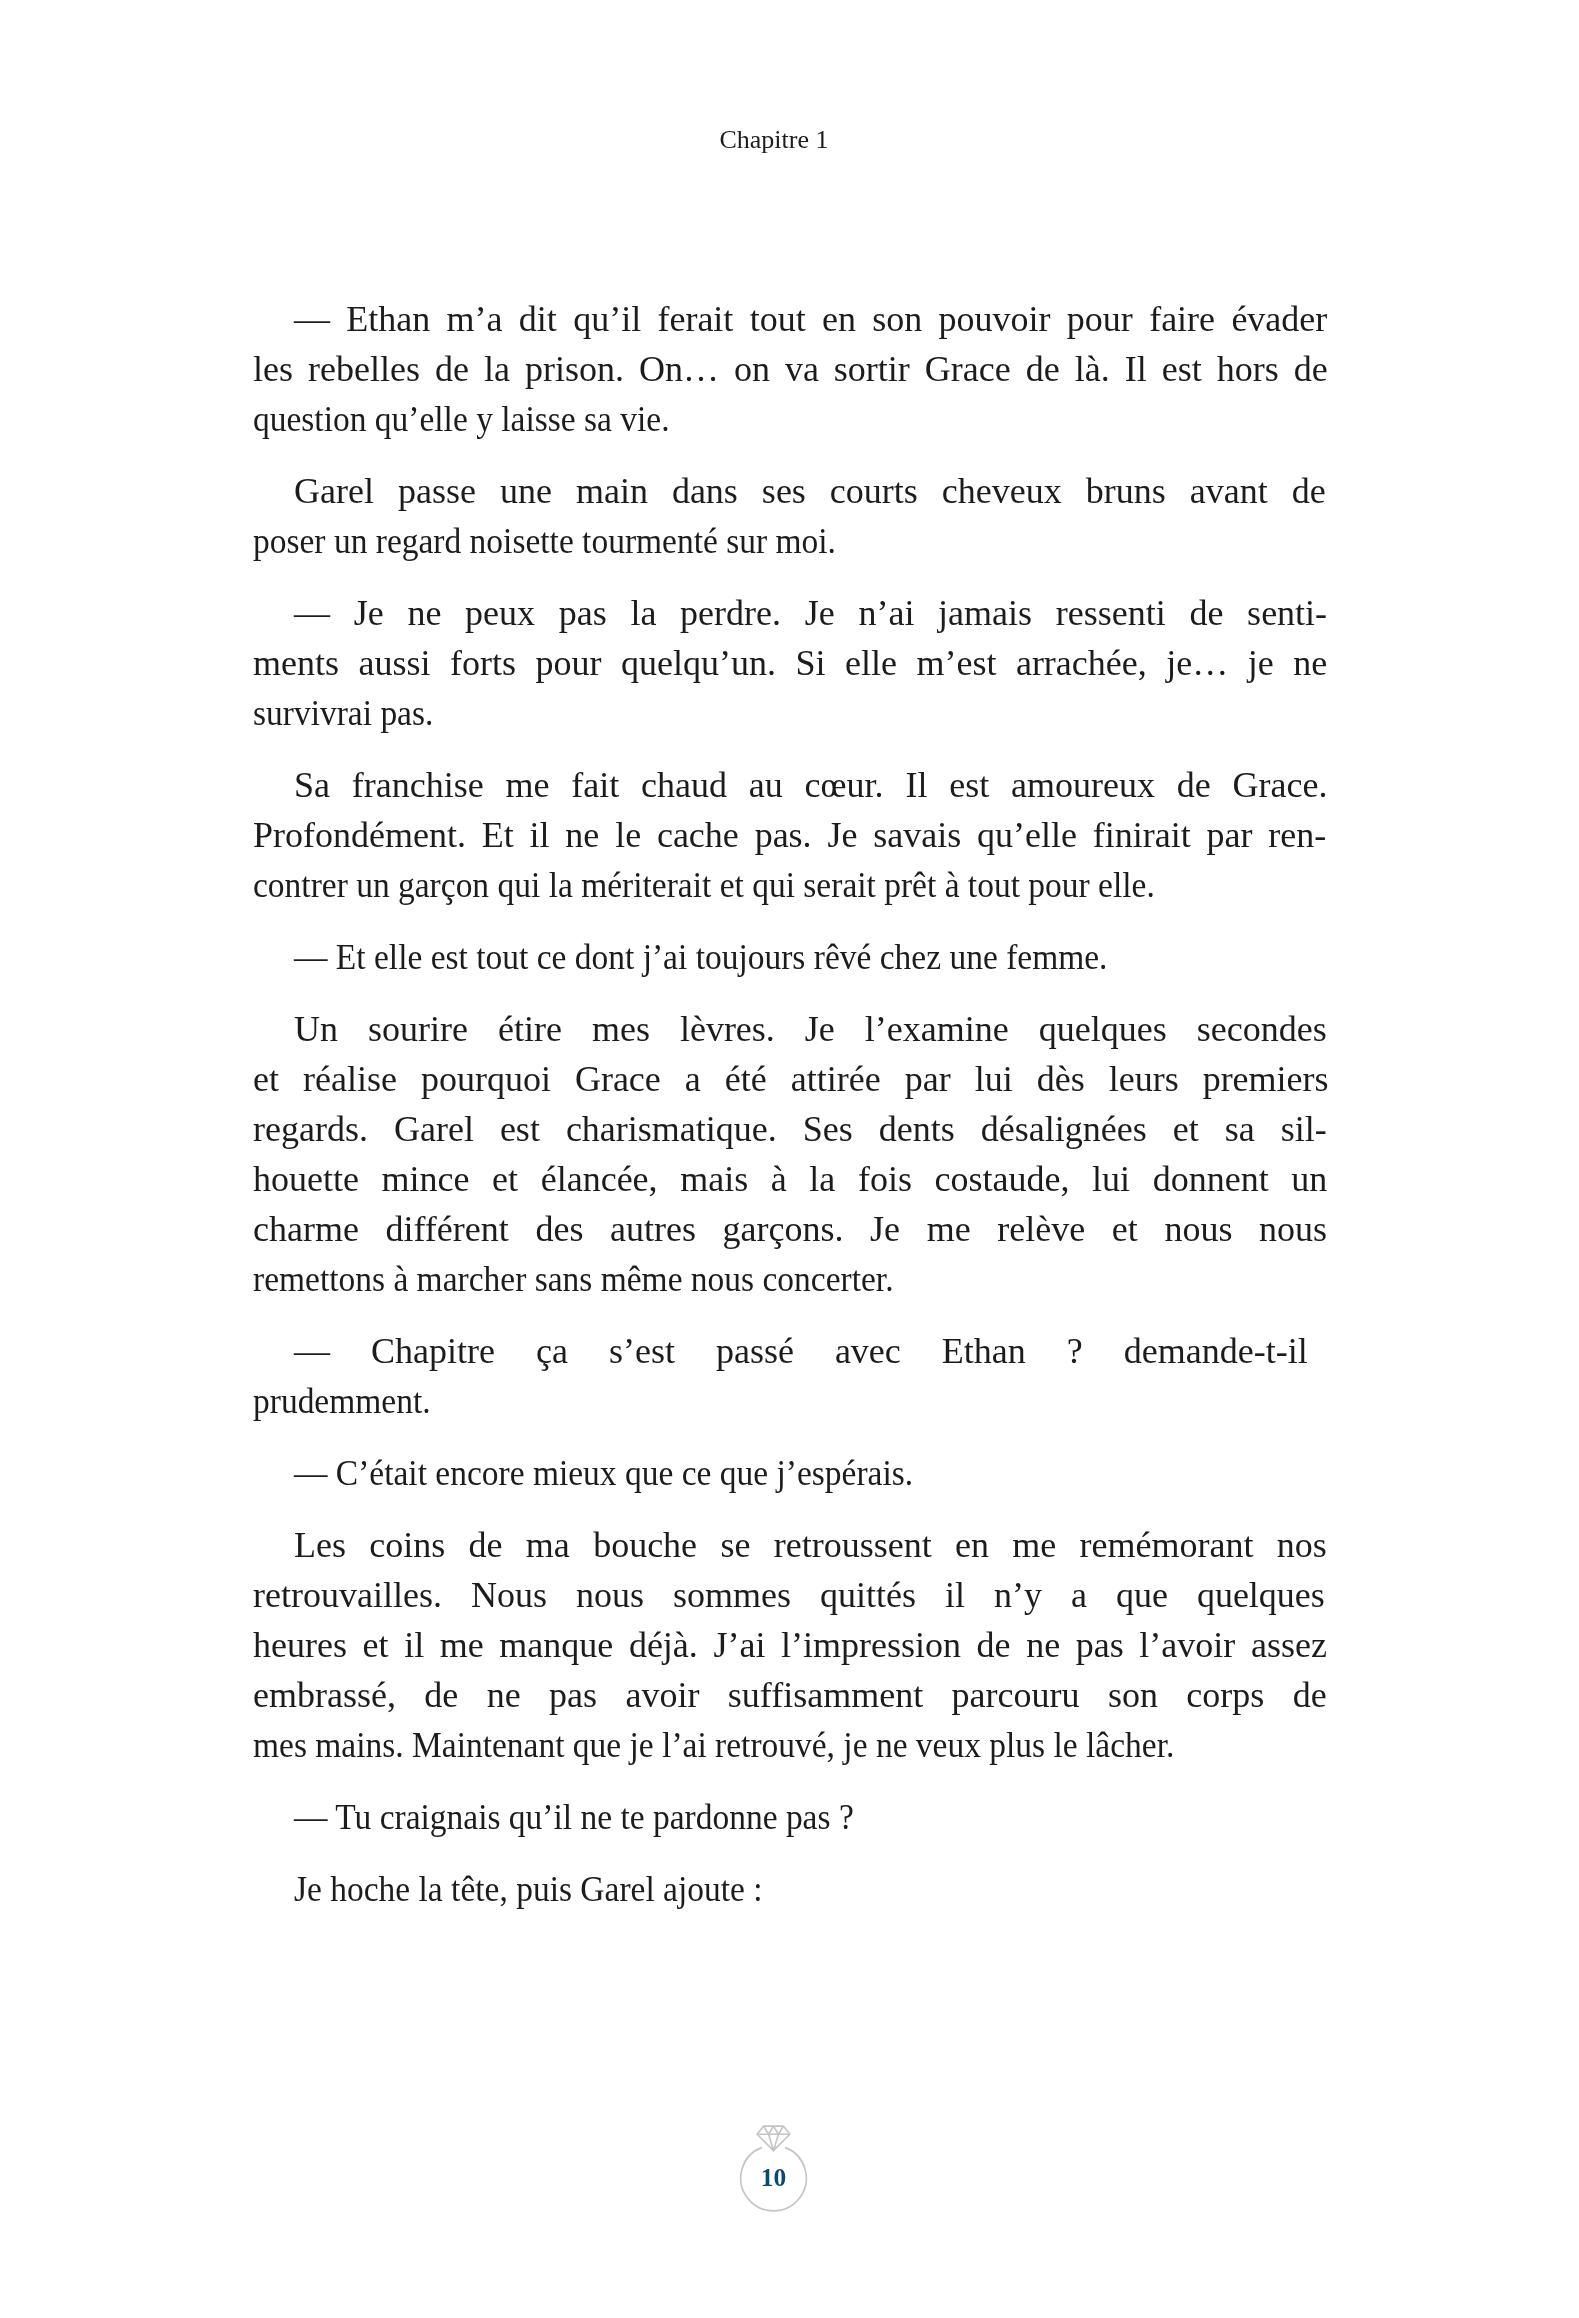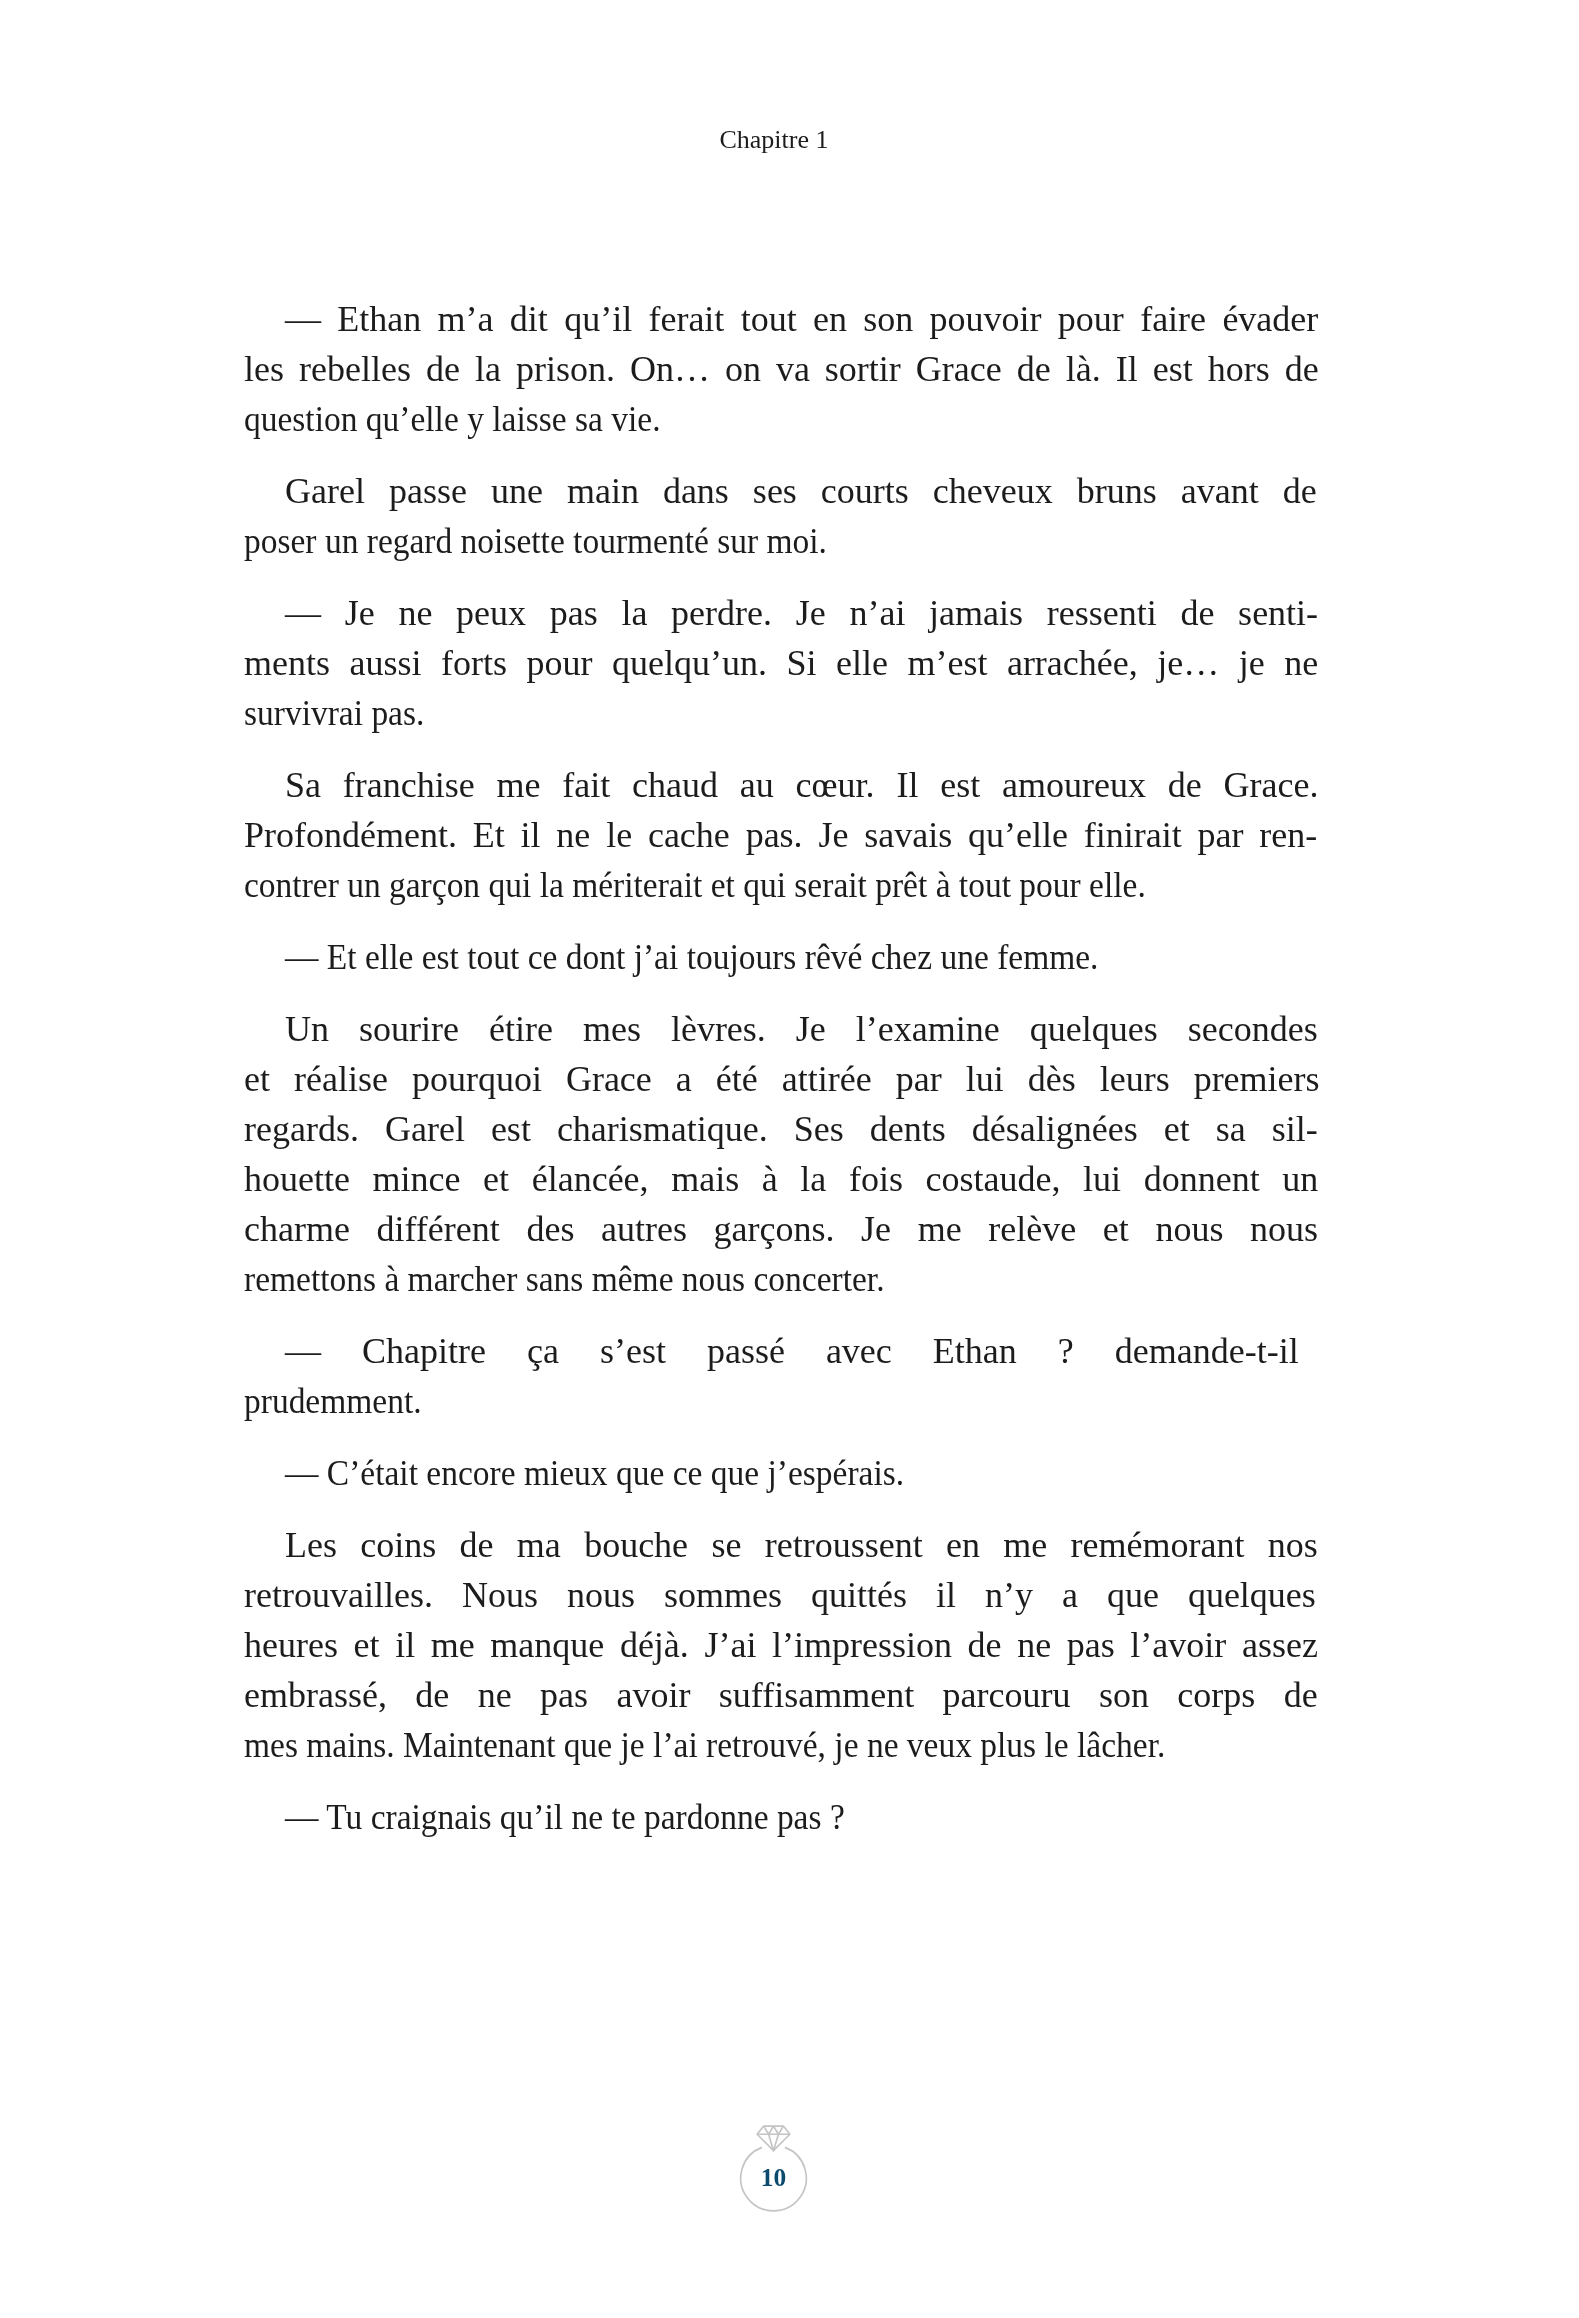--- a/index.html
+++ b/index.html
@@ -1,21 +1,21 @@
 <!DOCTYPE html>
 <html style="font-size:13px"><head>
 <meta charset="utf-8">
 <style>
   html, body { margin: 0; padding: 0; background: #ffffff; }
   body { width: 1580px; height: 2319px; position: relative; overflow: hidden;
          font-family: "Liberation Serif", "DejaVu Serif", serif; color: #1c1c1c; }
   .running-head { position: absolute; left: 0; width: 1548px; top: 123px; text-align: center;
                   font-size: 26px; line-height: 33px; color: #1c1c1c; }
   .body-text { position: absolute; left: 236px; top: 294px; width: 1077px; }
-  .para { margin: 0 0 22px 8px; }
+  .para { margin: 0 0 22px 17px; }
   .line { display: block; height: 50px; line-height: 50px; font-size: 36px; white-space: nowrap;
           position: relative; }
   .line .inner { display: inline-block; transform-origin: left center; white-space: nowrap; }
   .line.first { padding-left: 41px; }
   .page-number { position: absolute; left: 734px; top: 2122px; width: 79px; height: 95px; }
   .page-number svg { position: absolute; left: 0; top: 0; }
   .page-number .num { position: absolute; left: 0; width: 79px; top: 39px; text-align: center;
                       font-size: 25.4px; font-weight: bold; line-height: 33px; color: #0c4a6e; }
 </style>
 </head>
@@ -64,20 +64,23 @@
     <div class="para">
       <div class="line first"><span class="inner" style="word-spacing: 14.3px;">Les coins de ma bouche se retroussent en me remémorant nos</span></div>
       <div class="line"><span class="inner" style="word-spacing: 20px;">retrouvailles. Nous nous sommes quittés il n’y a que quelques</span></div>
       <div class="line"><span class="inner" style="word-spacing: 6.6px; text-align: right;">heures et il me manque déjà. J’ai l’impression de ne pas l’avoir assez</span></div>
       <div class="line"><span class="inner" style="word-spacing: 19.4px;">embrassé, de ne pas avoir suffisamment parcouru son corps de</span></div>
       <div class="line last"><span class="inner" style="transform: scaleX(0.93);">mes mains. Maintenant que je l’ai retrouvé, je ne veux plus le lâcher.</span></div>
     </div>
     <div class="para">
       <div class="line first last"><span class="inner" style="transform: scaleX(0.93);">— Tu craignais qu’il ne te pardonne pas ?</span></div>
     </div>
+    <div class="para">
+      <div class="line first last"><span class="inner" style="transform: scaleX(0.93);">Je hoche la tête, puis Garel ajoute :</span></div>
+    </div>
   </div>
 
 <div class="page-number">
   <svg width="79" height="95" viewBox="0 0 96 116">
     <g fill="none" stroke="#c4c4c4" stroke-width="2" stroke-linejoin="round">
 
       <path d="M 34 31 A 40 40 0 1 0 62 31"></path>
 
       <polygon points="36,5 60,5 68,15 48,35 28,15"></polygon>
       <line x1="28" y1="15" x2="68" y2="15"></line>

